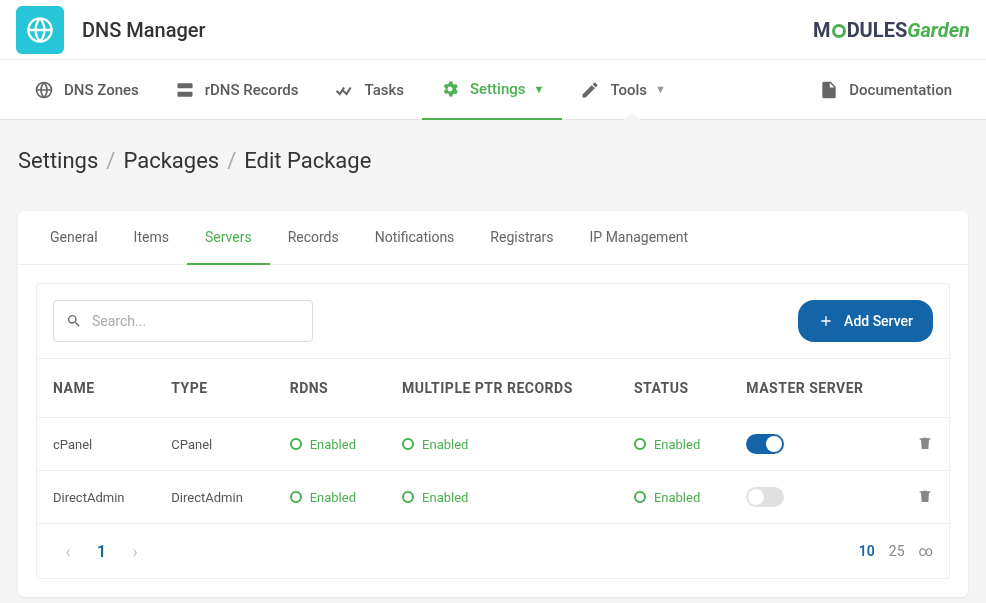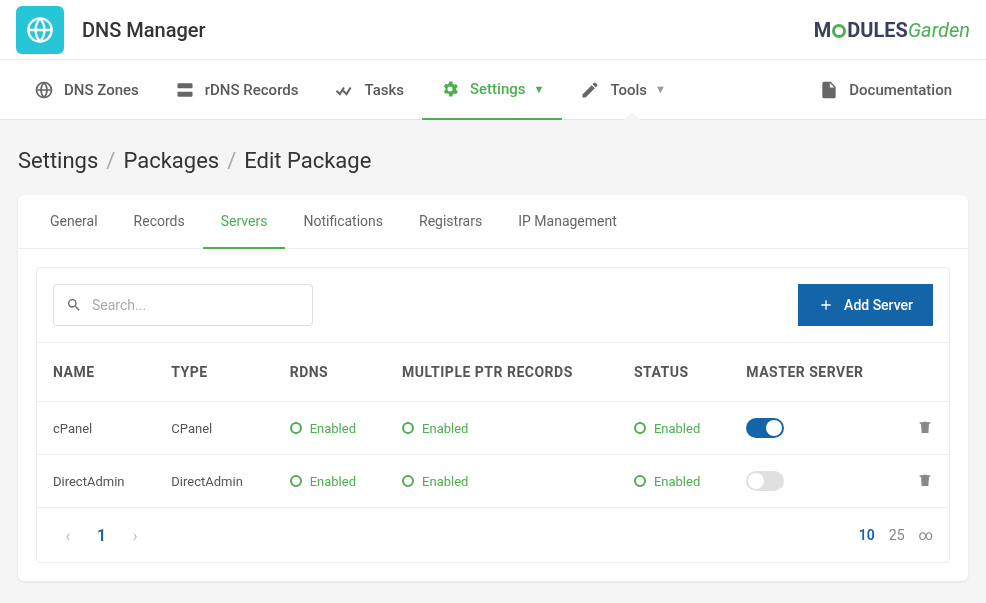--- a/index.html
+++ b/index.html
@@ -9,33 +9,33 @@
 .app-title{font-size:20px;color:#333;font-weight:500}
 .brand{margin-left:auto;font-weight:700;font-size:20px;color:#556}
 .brand .g{color:#4caf50}.brand .o{color:#4caf50}
 .mainnav{background:#fff;height:60px;display:flex;align-items:center;padding:0 16px;border-bottom:1px solid #e5e5e5;position:relative}
 .nav-item{display:flex;align-items:center;color:#5a5a5a;font-size:15px;font-weight:500;padding:0 18px;height:100%;cursor:pointer}
 .nav-item.active{color:#4caf50;border-bottom:2px solid #4caf50;margin-bottom:-1px}
 .nav-item svg,.nav-item .ico{margin-right:10px}
 .chev{margin-left:8px;font-size:11px;color:#999}
 .nav-item.active .chev{color:#4caf50}
 .content{padding:28px 18px}
-.crumbs{font-size:22px;color:#333;margin-bottom:22px}
+.crumbs{font-size:22px;color:#333;margin-bottom:38px}
 .crumbs .sep{color:#aaa;margin:0 8px;font-weight:400}
 .panel{background:#fff;border-radius:6px;box-shadow:0 1px 3px rgba(0,0,0,0.08)}
 .tabs{display:flex;border-bottom:1px solid #eee;padding:0 14px}
 .tab{padding:18px 18px;font-size:14px;color:#666;cursor:pointer}
 .tab.active{color:#4caf50;border-bottom:2px solid #4caf50;margin-bottom:-1px}
 .panel-body{padding:18px}
 .inner-card{border:1px solid #eee;border-radius:4px}
 .toolbar{display:flex;align-items:center;padding:16px}
 .search{display:flex;align-items:center;border:1px solid #ddd;border-radius:4px;width:260px;height:42px;padding:0 12px}
 .search input{border:none;outline:none;font-size:14px;width:100%;margin-left:10px;color:#333}
 .search input::placeholder{color:#aaa}
-.btn-primary{margin-left:auto;background:#1465a8;color:#fff;border:none;border-radius:0;height:42px;padding:0 20px;display:flex;align-items:center;font-size:14px;font-weight:500;cursor:pointer}
+.btn-primary{margin-left:auto;background:#1465a8;color:#fff;border:none;border-radius:16px;height:42px;padding:0 20px;display:flex;align-items:center;font-size:14px;font-weight:500;cursor:pointer}
 .btn-primary svg{margin-right:10px}
 table{width:100%;border-collapse:collapse}
 th{font-size:14px;font-weight:700;color:#555;text-align:left;padding:21px 16px;letter-spacing:0.5px;border-top:1px solid #eee}
 td{font-size:13px;color:#555;padding:16px 16px;border-top:1px solid #eee}
 .enabled{color:#4caf50;display:flex;align-items:center}
 .enabled .ring{width:12px;height:12px;border:2px solid #4caf50;border-radius:50%;margin-right:8px}
 .toggle{width:38px;height:20px;border-radius:20px;position:relative;cursor:pointer}
 .toggle.on{background:#1465a8}
 .toggle.off{background:#e0e0e0}
 .toggle .knob{width:16px;height:16px;background:#fff;border-radius:50%;position:absolute;top:2px}
@@ -55,21 +55,21 @@
 
 <div class="topbar">
   <div class="app-logo">
     <svg width="28" height="28" viewBox="0 0 24 24" fill="none" stroke="#fff" stroke-width="2">
         <circle cx="12" cy="12" r="10"></circle>
         <path d="M2 12h20M12 2a15 15 0 0 1 0 20M12 2a15 15 0 0 0 0 20"></path>
       </svg>
   </div>
   <div class="app-title">DNS Manager</div>
   <div class="brand">
-    <span style="color:#3a3f5c">M</span><span class="o" style="display:inline-block;border:3px solid #4caf50;border-radius:50%;width:14px;height:14px;vertical-align:middle;margin:0 1px"></span><span style="color:#3a3f5c">DULES</span><span class="g" style="font-style:italic;font-weight:400">Garden</span>
+    <span style="color:#3a3f5c">M</span><span class="o" style="display:inline-block;border:3px solid #4caf50;border-radius:50%;width:14px;height:14px;vertical-align:middle;margin:0 1px"></span><span style="color:#3a3f5c">DULES</span><span class="g" style="font-style:italic;font-weight:700">Garden</span>
   </div>
 </div>
 
 <div class="mainnav">
   <div class="nav-item">
     <svg width="20" height="20" viewBox="0 0 24 24" fill="none" stroke="#666" stroke-width="2">
         <circle cx="12" cy="12" r="9"></circle>
         <path d="M3 12h18M12 3a13 13 0 0 1 0 18M12 3a13 13 0 0 0 0 18"></path>
       </svg>
     <span>DNS Zones</span>
@@ -111,22 +111,23 @@
 </div>
 
 <div class="content">
   <div class="crumbs">
     <span>Settings</span><span class="sep">/</span><span>Packages</span><span class="sep">/</span><span>Edit Package</span>
   </div>
 
   <div class="panel">
     <div class="tabs">
       <div class="tab">General</div>
+      <div class="tab">Items</div>
+      <div class="tab active">Servers</div>
       <div class="tab">Records</div>
-      <div class="tab active">Servers</div>
       <div class="tab">Notifications</div>
       <div class="tab">Registrars</div>
       <div class="tab">IP Management</div>
     </div>
     <div class="panel-body">
       <div class="inner-card">
         <div class="toolbar">
           <div class="search">
             <svg width="18" height="18" viewBox="0 0 24 24" fill="#666">
                 <path d="M15.5 14h-.79l-.28-.27A6.47 6.47 0 0 0 16 9.5 6.5 6.5 0 1 0 9.5 16a6.47 6.47 0 0 0 4.23-1.57l.27.28v.79l5 5L20.5 19l-5-5zm-6 0A4.5 4.5 0 1 1 14 9.5 4.5 4.5 0 0 1 9.5 14z"></path>

